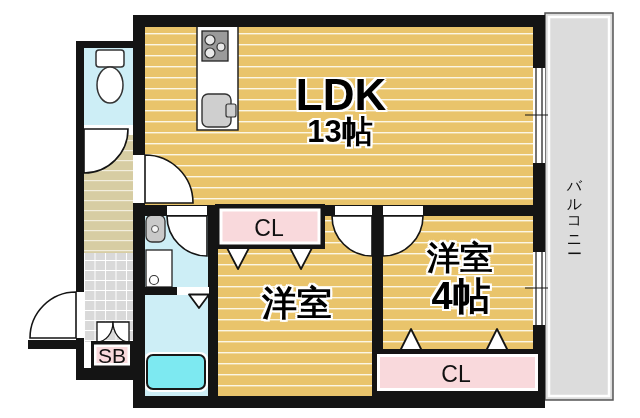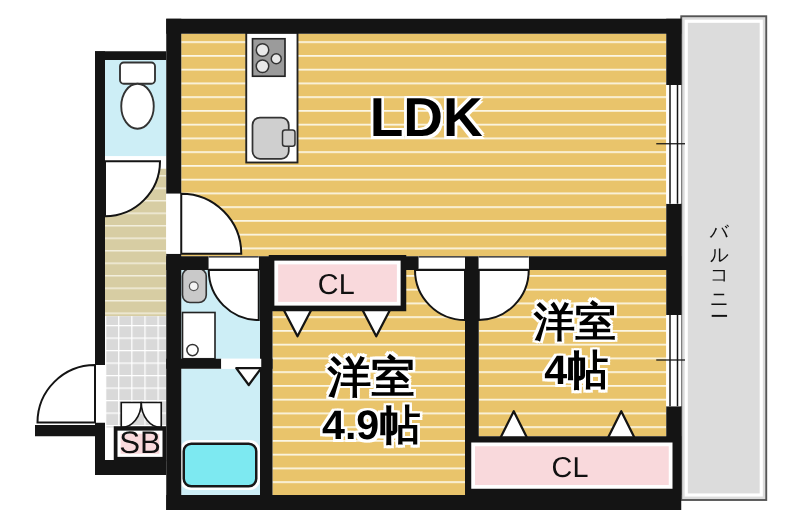--- a/index.html
+++ b/index.html
@@ -173,24 +173,24 @@
       <line x1="525" y1="115" x2="548" y2="115" stroke="#141414" stroke-width="1"></line>
       <rect x="533" y="252" width="12" height="73" fill="#ffffff"></rect>
       <line x1="536" y1="252" x2="536" y2="325" stroke="#141414" stroke-width="1.2"></line>
       <line x1="542" y1="252" x2="542" y2="325" stroke="#141414" stroke-width="1.2"></line>
       <line x1="525" y1="288" x2="548" y2="288" stroke="#141414" stroke-width="1"></line>
     </g>
   </svg>
 
 
   <div class="lbl" style="left:341px;top:95px;font-size:44px;">LDK</div>
+  <div class="lbl" style="left:340px;top:131px;font-size:31px;">13帖</div>
   <div class="lbl" style="left:297px;top:302px;font-size:35px;">洋室</div>
-  <div class="lbl" style="left:297px;top:340px;font-size:33px;">4.9帖</div>
   <div class="lbl" style="left:460px;top:257px;font-size:33px;">洋室</div>
-  <div class="lbl" style="left:461px;top:296px;font-size:33px;">4帖</div>
+  <div class="lbl" style="left:461px;top:296px;font-size:38px;">4帖</div>
 
   <div class="plain" style="left:269px;top:228px;font-size:23px;">CL</div>
   <div class="plain" style="left:456px;top:374px;font-size:23px;">CL</div>
-  <div class="plain" style="left:112px;top:355px;font-size:25px;">SB</div>
+  <div class="plain" style="left:112px;top:355px;font-size:21px;">SB</div>
 
   <div class="plain vtext" style="left:575px;top:208px;font-size:15px;">バルコニー</div>
 
 </div>
 
 </body></html>

